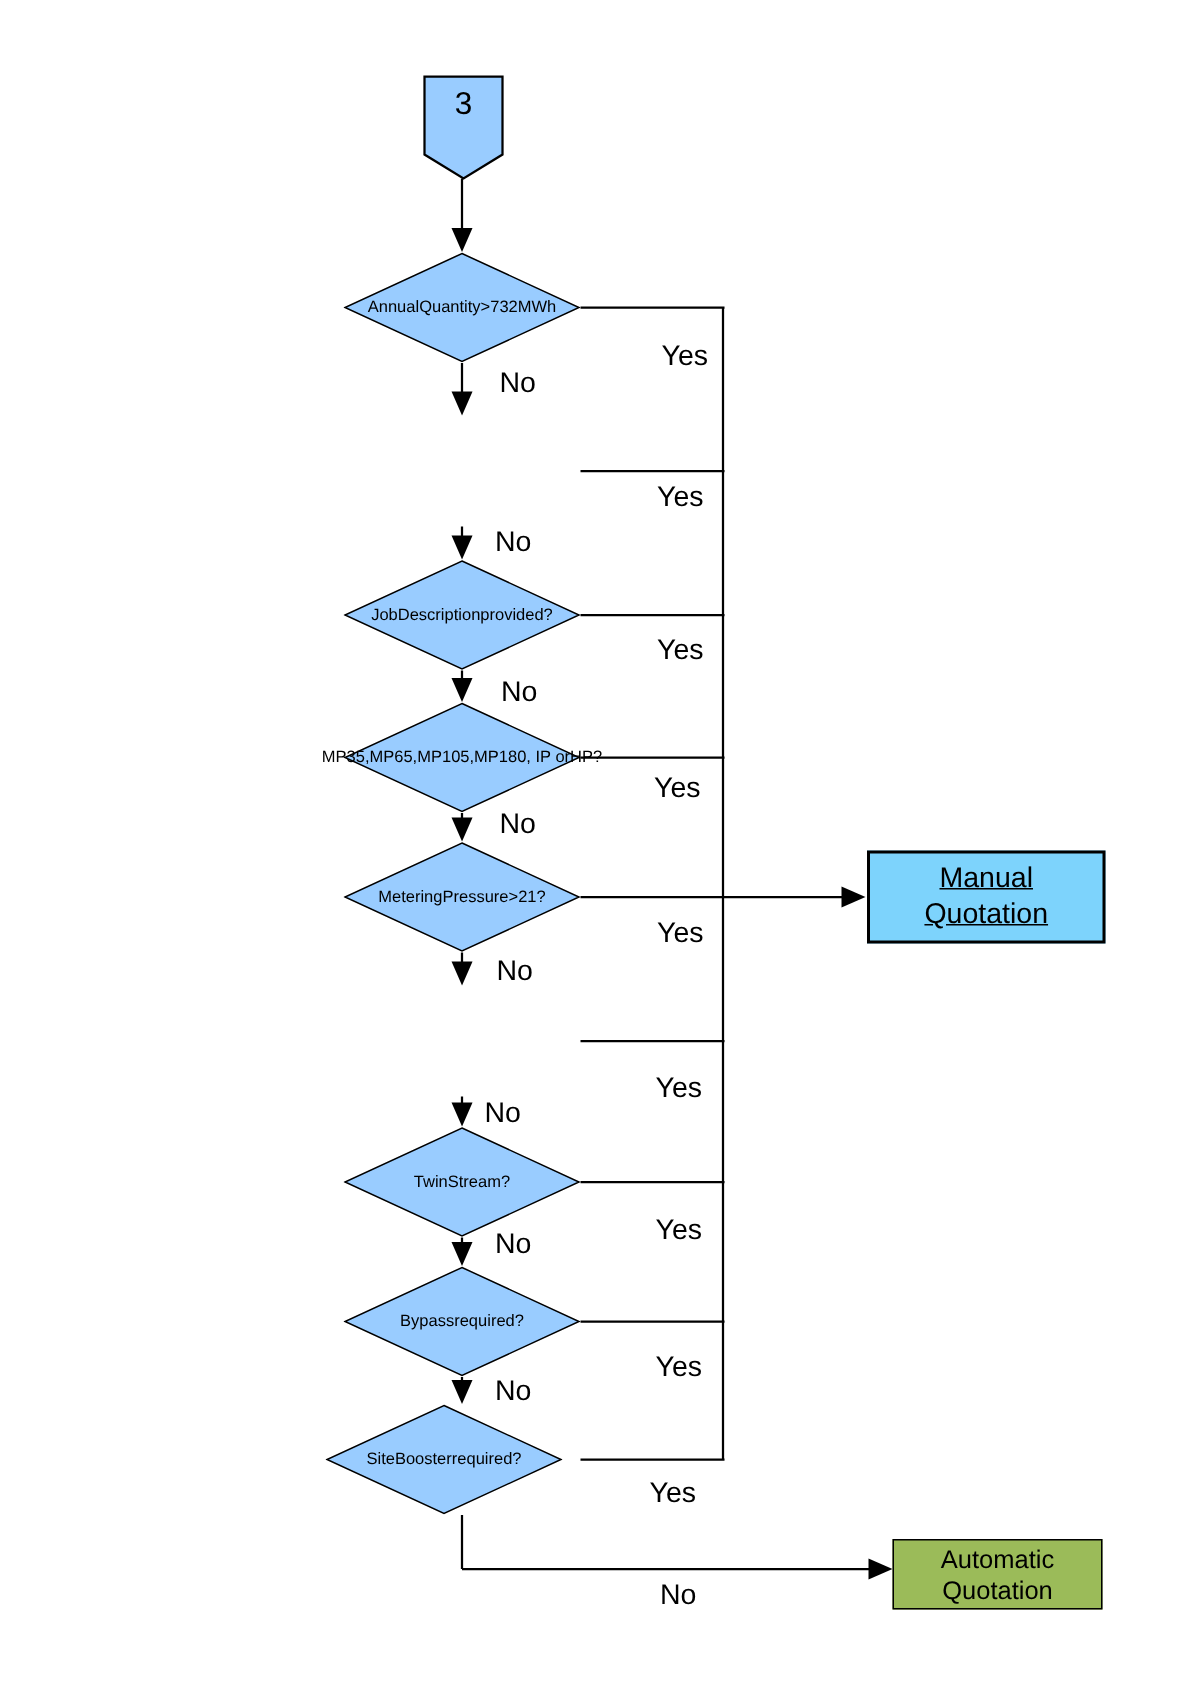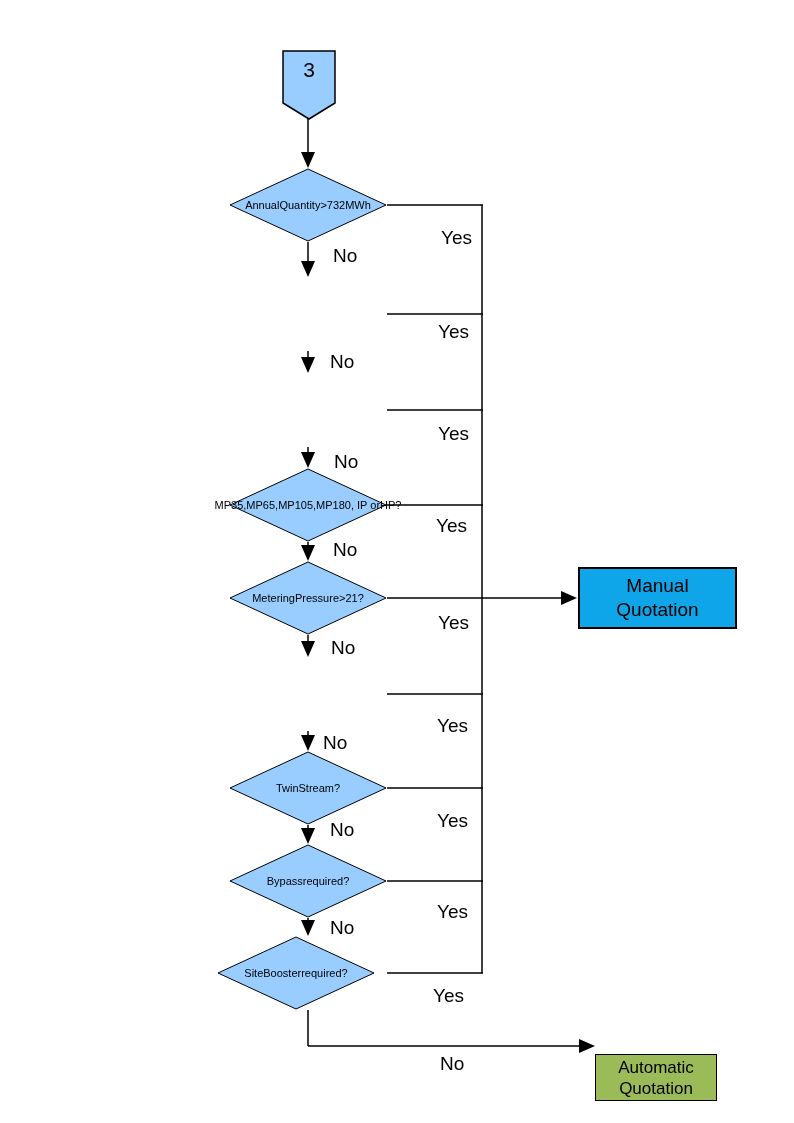--- a/index.html
+++ b/index.html
@@ -56,22 +56,22 @@
     text-align: center;
   }
   .outcome.manual {
     left: 578px; top: 567px;
     width: 159px; height: 62px;
     font-size: 19px;
     line-height: 24px;
   }
   .outcome.manual .btext { width: 110px; }
   .outcome.automatic {
-    left: 595px; top: 1054px;
-    width: 122px; height: 47px;
+    left: 595px; top: 1026px;
+    width: 140px; height: 47px;
     font-size: 17px;
     line-height: 21px;
     border-width: 1.5px;
   }
   .outcome.automatic .btext { width: 104px; }
 
   
   .edge-label {
     position: absolute;
     font-size: 19px;
@@ -139,20 +139,30 @@
       <polygon points="79,1 157,37 79,73 1,37" stroke="#000000" stroke-width="1" fill="#99CCFF"></polygon>
     </svg>
     <div class="dtext">
       <span>Annual</span>
       <span>Quantity</span>
       <span>&gt;732MWh</span>
     </div>
   </div>
 
 
+  <div class="node diamond" style="left:229px; top:373px;">
+    <svg width="158" height="74" viewBox="0 0 158 74">
+      <polygon points="79,1 157,37 79,73 1,37" stroke="#000000" stroke-width="1" fill="#99CCFF"></polygon>
+    </svg>
+    <div class="dtext">
+      <span>Job</span>
+      <span>Description</span>
+      <span>provided?</span>
+    </div>
+  </div>
 
   <div class="node diamond" style="left:229px; top:468px;">
     <svg width="158" height="74" viewBox="0 0 158 74">
       <polygon points="79,1 157,37 79,73 1,37" stroke="#000000" stroke-width="1" fill="#99CCFF"></polygon>
     </svg>
     <div class="dtext">
       <span>MP35,</span>
       <span>MP65,</span>
       <span>MP105,MP1</span>
       <span>80, IP or</span>
@@ -196,21 +206,21 @@
     <svg width="158" height="74" viewBox="0 0 158 74">
       <polygon points="79,1 157,37 79,73 1,37" stroke="#000000" stroke-width="1" fill="#99CCFF"></polygon>
     </svg>
     <div class="dtext">
       <span>Site</span>
       <span>Booster</span>
       <span>required?</span>
     </div>
   </div>
 
-  <div class="outcome manual" style="background-color: #0ea5e9;">
+  <div class="outcome manual" style="background-color: #7dd3fc; text-decoration: underline;">
     <div class="btext">Manual Quotation</div>
   </div>
 
   <div class="outcome automatic" style="background-color: rgb(155, 187, 89);">
     <div class="btext">Automatic Quotation</div>
   </div>
 
   <span class="edge-label" style="left:441px; top:227px;">Yes</span>
   <span class="edge-label" style="left:438px; top:321px;">Yes</span>
   <span class="edge-label" style="left:438px; top:423px;">Yes</span>

